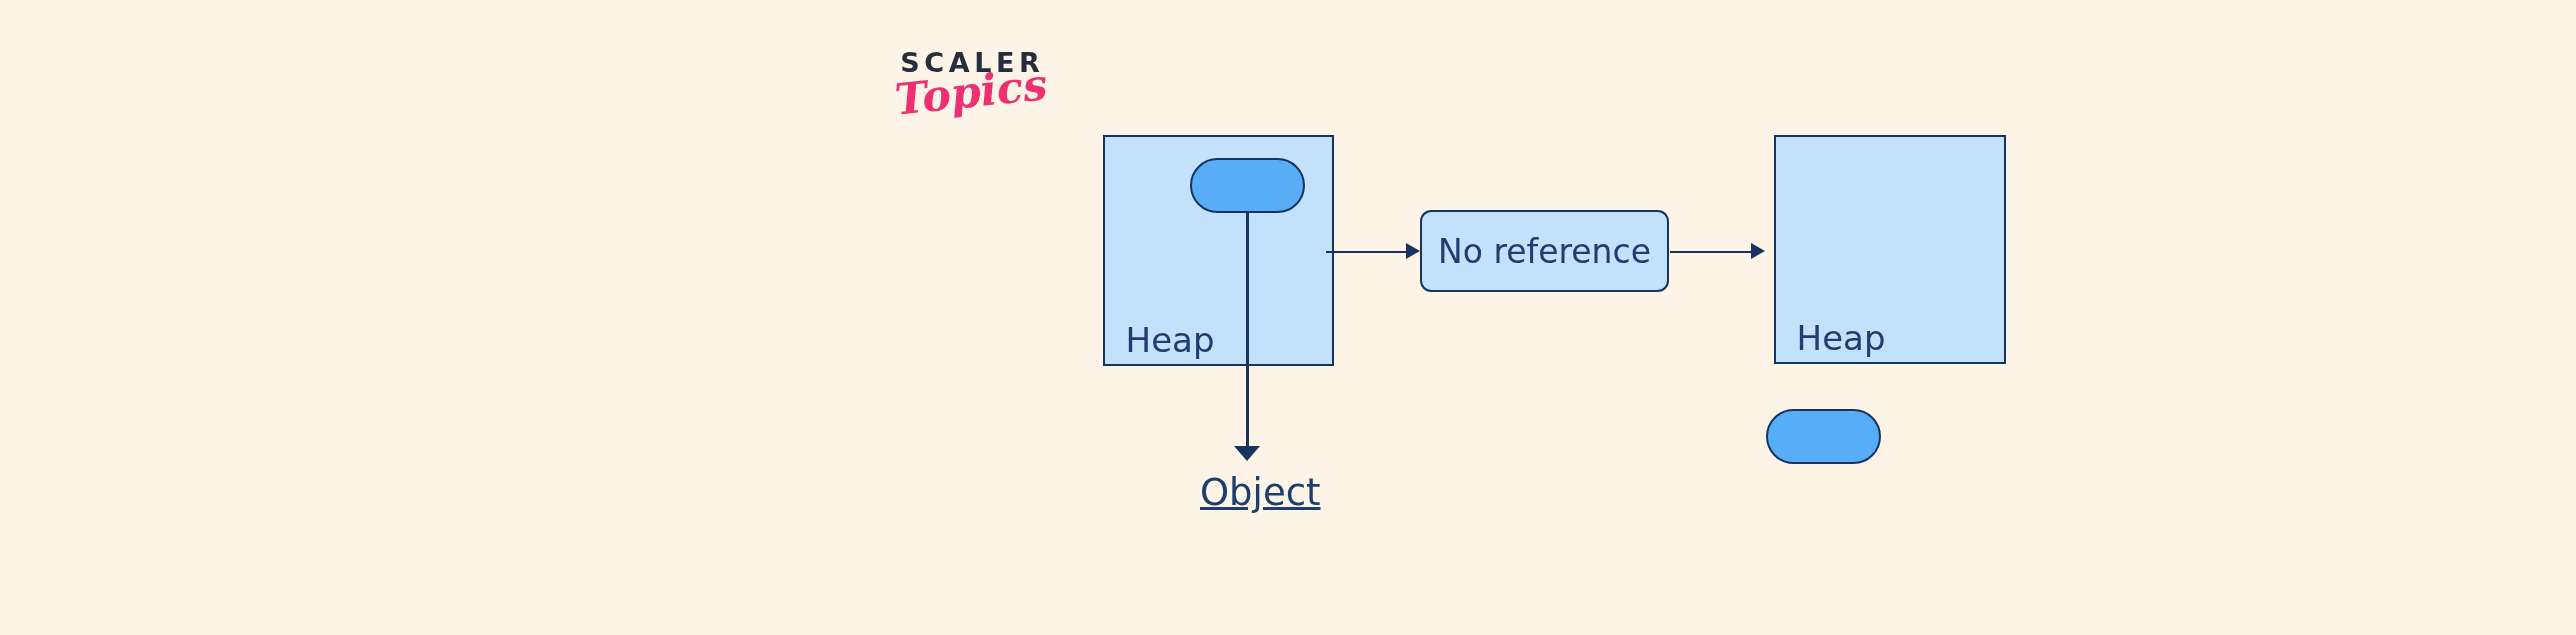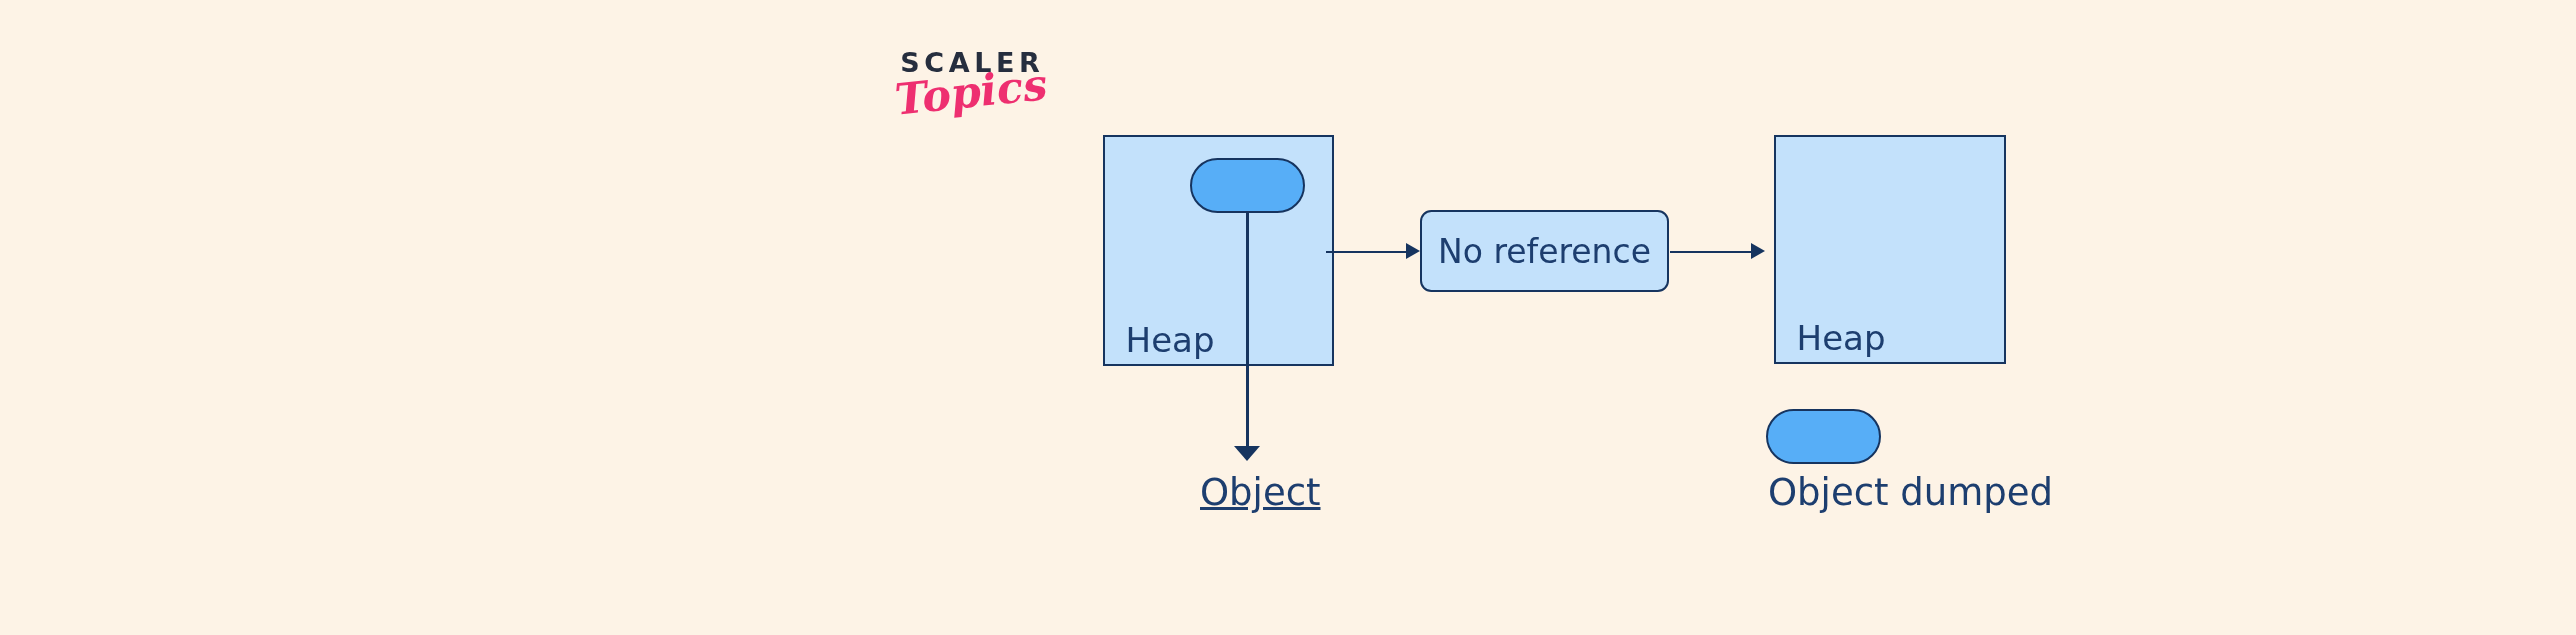--- a/index.html
+++ b/index.html
@@ -109,16 +109,15 @@
   <div class="arrow-2">
     <div class="shaft-h"></div>
     <div class="head-right"></div>
   </div>
 
   <div class="heap-box heap-right">
     <div class="heap-label">Heap</div>
   </div>
 
   <div class="pill pill-dumped"></div>
-  <div class="caption caption-dumped">Object dumped</div>
 
 </div>
 
 
 </body></html>

